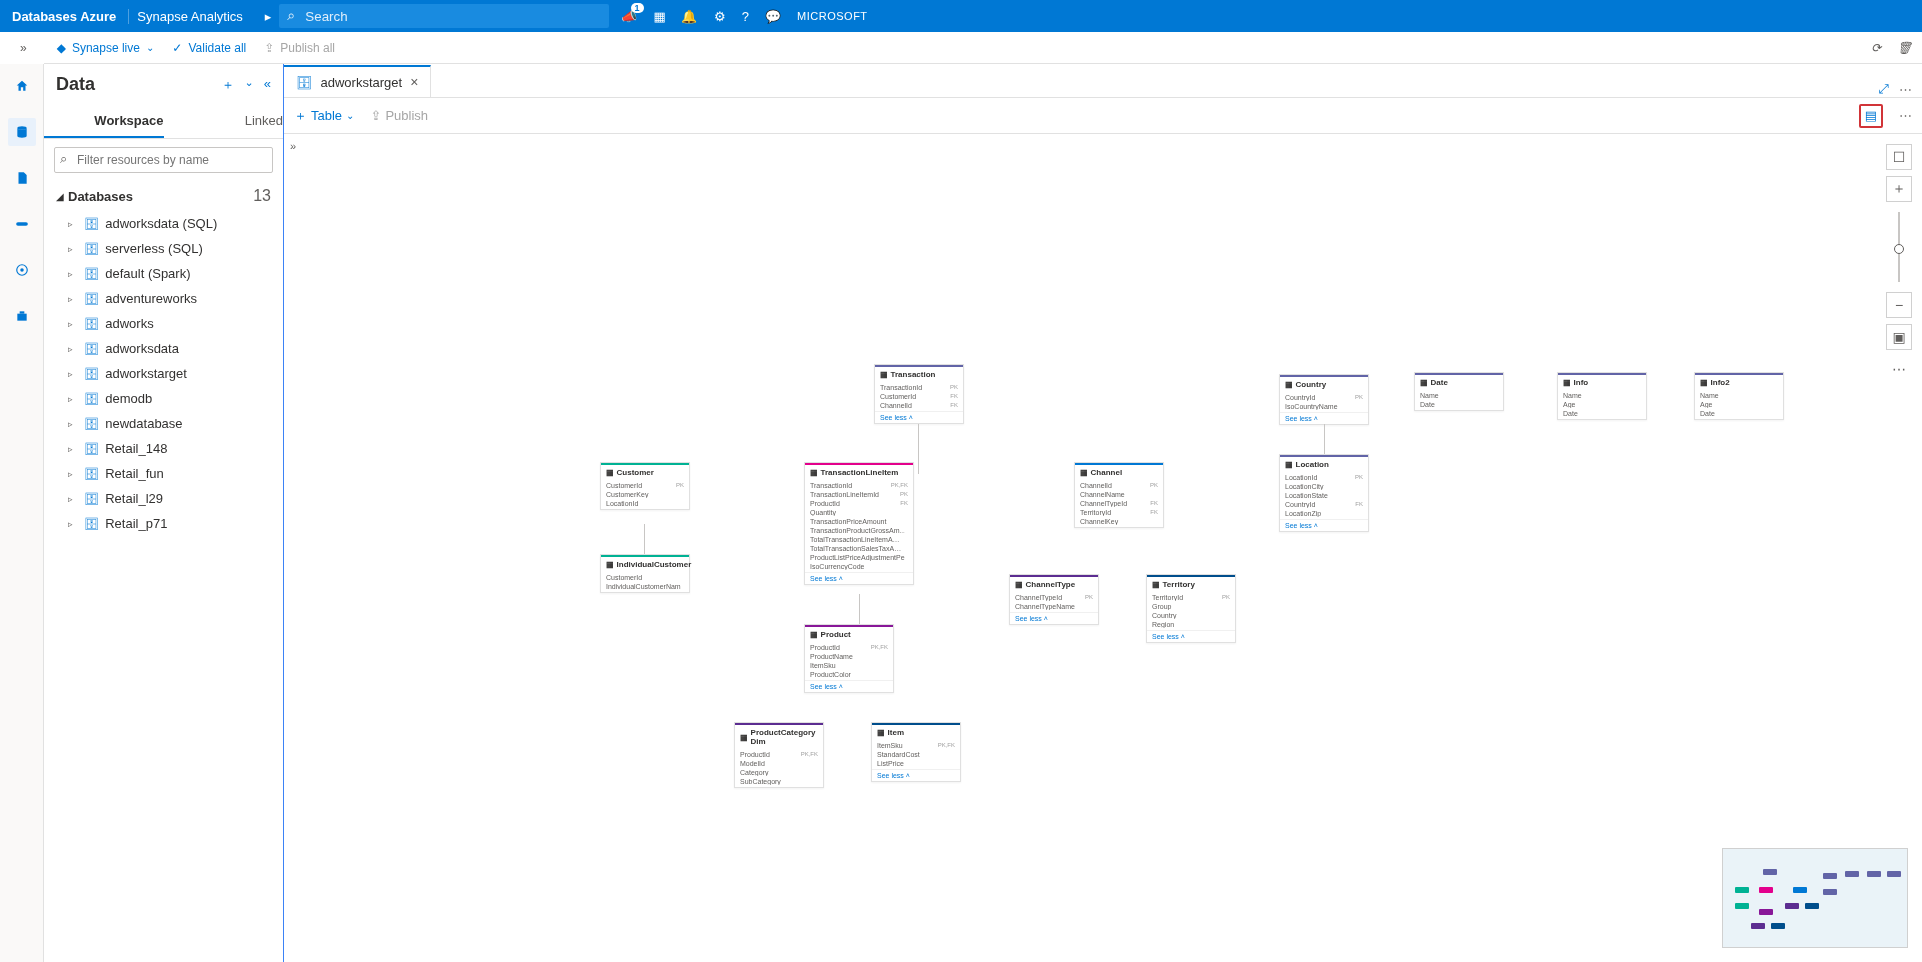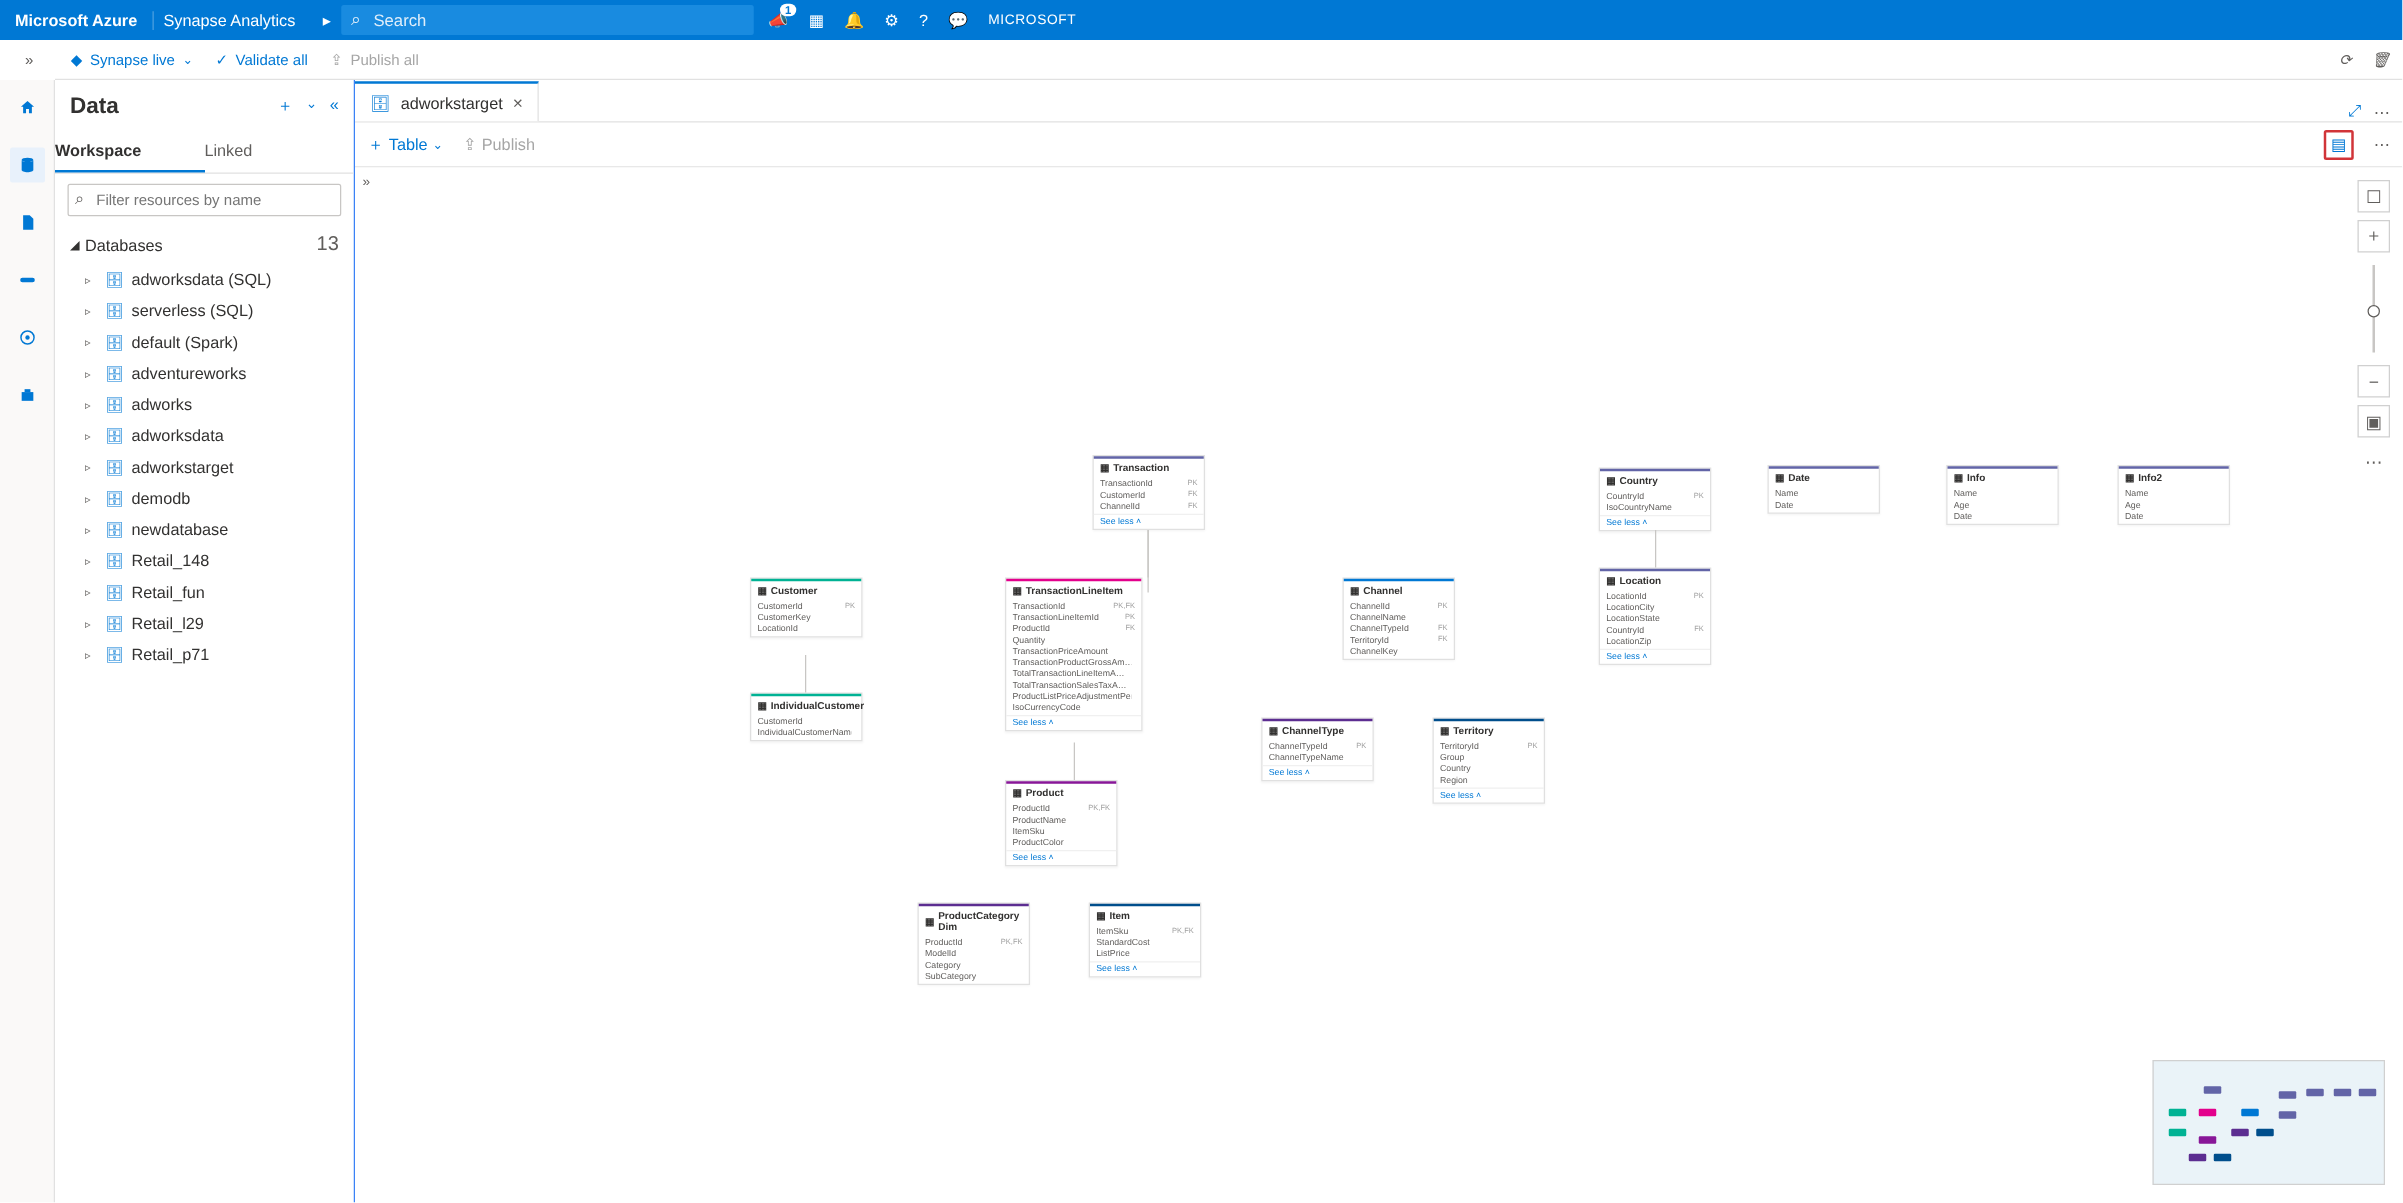--- a/index.html
+++ b/index.html
@@ -23,21 +23,21 @@
 .toolbar2 .right i{margin-left:12px;color:#605e5c;cursor:pointer}
 .shell{display:flex;height:calc(100vh - 64px)}
 .leftrail{width:44px;border-right:1px solid #e1e1e1;display:flex;flex-direction:column;align-items:center;padding-top:8px;gap:18px;background:#faf9f8}
 .leftrail .ritem{width:28px;height:28px;display:flex;align-items:center;justify-content:center;cursor:pointer;border-radius:2px}
 .leftrail .ritem.active{background:#e8f1fb}
 .sidebar{width:240px;border-right:1px solid #3b82f6;display:flex;flex-direction:column}
 .sidebar .hdr{display:flex;align-items:center;justify-content:space-between;padding:10px 12px 4px}
 .sidebar .hdr h2{font-size:18px;font-weight:600}
 .sidebar .hdrbtns{display:flex;gap:10px;color:#0078d4}
 .sidebar .tabs{display:flex;border-bottom:1px solid #e1e1e1;margin-top:6px}
-.sidebar .tab{flex:1;text-align:left;padding:8px 0;cursor:pointer;font-size:13px;color:#605e5c}
+.sidebar .tab{flex:1;text-align:right;padding:8px 0;cursor:pointer;font-size:13px;color:#605e5c}
 .sidebar .tab.active{color:#323130;border-bottom:2px solid #0078d4;font-weight:600}
 .sidebar .filter{margin:8px 10px;height:26px;border:1px solid #c8c6c4;border-radius:2px;padding:0 16px 0 22px;font-size:12px;width:calc(100% - 20px)}
 .sidebar .filterwrap{position:relative}
 .sidebar .filterwrap::before{content:"⌕";position:absolute;left:16px;top:12px;color:#605e5c}
 .sidebar .grouprow{display:flex;align-items:center;padding:6px 12px;font-size:13px;cursor:pointer}
 .sidebar .grouprow .chev{width:12px;font-size:10px}
 .sidebar .grouprow .count{margin-left:auto;color:#605e5c;font-size:16px}
 .sidebar .dblist{padding-left:6px}
 .sidebar .dbrow{display:flex;align-items:center;padding:5px 12px 5px 18px;font-size:13px;cursor:pointer;gap:6px}
 .sidebar .dbrow .chev{width:10px;font-size:9px;color:#605e5c}
@@ -69,21 +69,21 @@
 .entity .erow .k{flex:1;white-space:nowrap;overflow:hidden}
 .entity .erow .t{color:#a0a0a0;font-size:6px}
 .entity .efoot{padding:2px 5px;font-size:7px;color:#0078d4;border-top:1px solid #f0f0f0}
 .conn{position:absolute;background:#c8c6c4;z-index:0}
 svg.ic{width:14px;height:14px;fill:currentColor}
 </style>
 </head>
 <body>
 
 <div class="topbar">
-  <span class="brand">Microsoft Azure</span>
+  <span class="brand">Databases Azure</span>
   <span class="service">
     <span>Synapse Analytics</span>
     <span>▸</span>
   </span>
   <div class="searchwrap">
     <input class="search" placeholder="Search" style="">
   </div>
   <div class="icons">
     <span class="icon">📣<span class="badge">1</span></span>
     <span class="icon">▦</span>
@@ -165,21 +165,21 @@
     </div>
     <div class="tabs">
       <div class="tab active">Workspace</div>
       <div class="tab">Linked</div>
     </div>
     <div class="filterwrap">
       <input class="filter" placeholder="Filter resources by name" style="">
     </div>
     <div class="grouprow">
       <span class="chev">◢</span>
-      <span style="font-weight:400">Databases</span>
+      <span style="font-weight:700">Databases</span>
       <span class="count">13</span>
     </div>
     <div class="dblist" id="dblist">
         <div class="dbrow">
           <span class="chev">▹</span>
           <span class="dbicon">🗄</span>
           <span>adworksdata (SQL)</span>
         </div>
         <div class="dbrow">
           <span class="chev">▹</span>

